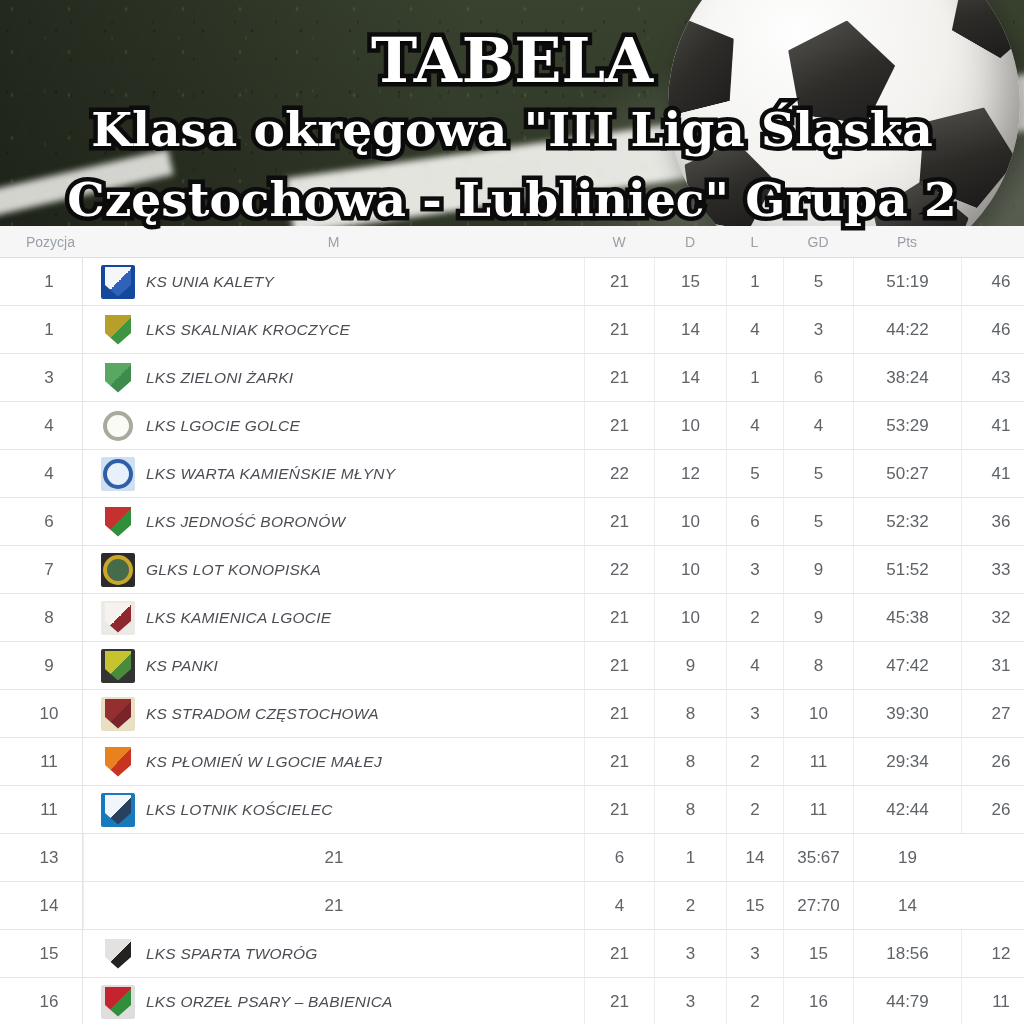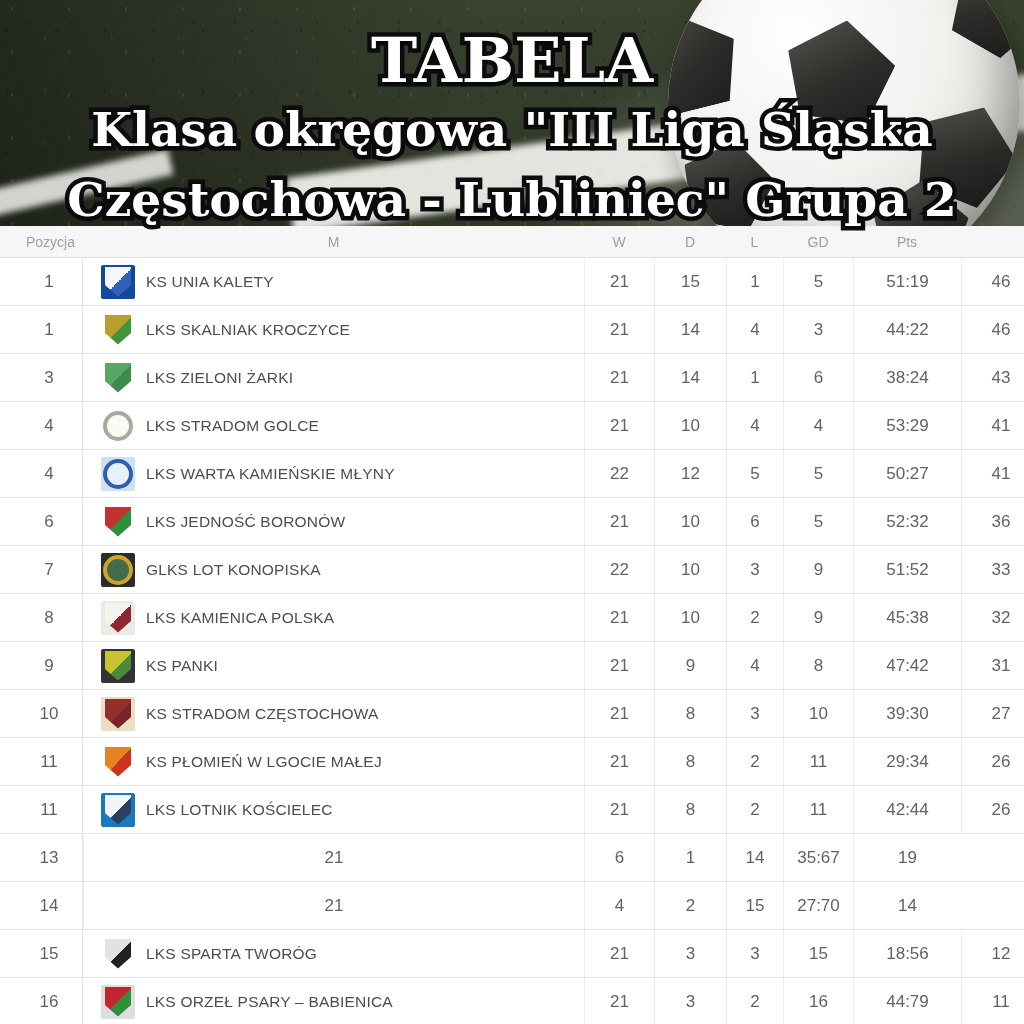--- a/index.html
+++ b/index.html
@@ -64,21 +64,21 @@
   .thead { height:32px; background:#f6f6f6; border-bottom:1px solid #dedede; }
   .thead .cell { display:flex; align-items:center; font-size:14px; color:#9aa0a6; }
   .thead .c-pos { justify-content:flex-start; padding-left:10px; }
   .thead .c-team { justify-content:flex-start; padding-left:18px; }
   .thead .c-num { justify-content:center; }
 
   .tr { height:48px; border-bottom:1px solid #e4e4e4; }
   .tr .cell { display:flex; align-items:center; font-size:17px; color:#5f6368; }
   .tr .c-pos { justify-content:center; border-right:1px solid #e4e4e4; }
   .tr .c-team { justify-content:flex-start; padding-left:18px; gap:11px;
-                font-size:15.5px; color:#4a4d52; letter-spacing:.2px; }
+                font-size:15.5px; color:#4a4d52; letter-spacing:.2px;font-style:italic; }
   .tr .c-num { justify-content:center; border-left:1px solid #ededed; }
 
   .logo { width:34px; height:34px; border-radius:2px; flex:0 0 34px;
           display:flex; align-items:center; justify-content:center; }
   .logo .shape { width:26px; height:30px; }
   .logo .shape.shield { clip-path:polygon(0 0, 100% 0, 100% 62%, 50% 100%, 0 62%); }
   .logo .shape.circle { width:30px; height:30px; border-radius:50%; }
 </style>
 </head>
 <body>
@@ -164,21 +164,21 @@
     <div class="cell c-num">38:24</div>
     <div class="cell c-num">43</div>
   </div>
 
   <div class="trow tr">
     <div class="cell c-pos">4</div>
     <div class="cell c-team">
       <div class="logo" style="background: rgb(255, 255, 255);">
               <div class="shape circle" style="background: rgb(251, 251, 246); border: 4px solid rgb(169, 169, 157);"></div>
             </div>
-      <span>LKS STRADOM GOLCE</span>
+      <span>LKS LGOCIE GOLCE</span>
     </div>
     <div class="cell c-num">21</div>
     <div class="cell c-num">10</div>
     <div class="cell c-num">4</div>
     <div class="cell c-num">4</div>
     <div class="cell c-num">53:29</div>
     <div class="cell c-num">41</div>
   </div>
 
   <div class="trow tr">
@@ -228,21 +228,21 @@
     <div class="cell c-num">51:52</div>
     <div class="cell c-num">33</div>
   </div>
 
   <div class="trow tr">
     <div class="cell c-pos">8</div>
     <div class="cell c-team">
       <div class="logo" style="background: rgb(236, 234, 230);">
               <div class="shape shield" style="background: linear-gradient(135deg, rgb(246, 242, 238) 50%, rgb(143, 39, 48) 50%);"></div>
             </div>
-      <span>LKS KAMIENICA POLSKA</span>
+      <span>LKS KAMIENICA LGOCIE</span>
     </div>
     <div class="cell c-num">21</div>
     <div class="cell c-num">10</div>
     <div class="cell c-num">2</div>
     <div class="cell c-num">9</div>
     <div class="cell c-num">45:38</div>
     <div class="cell c-num">32</div>
   </div>
 
   <div class="trow tr">

